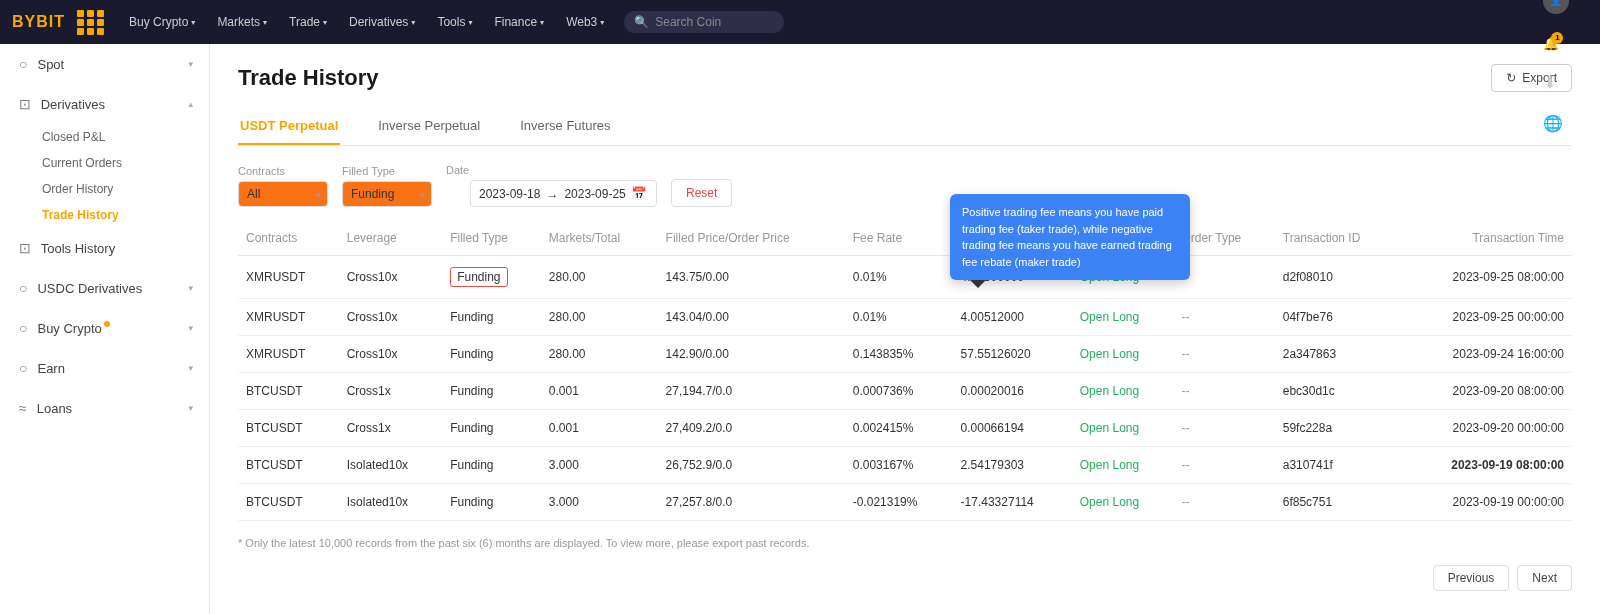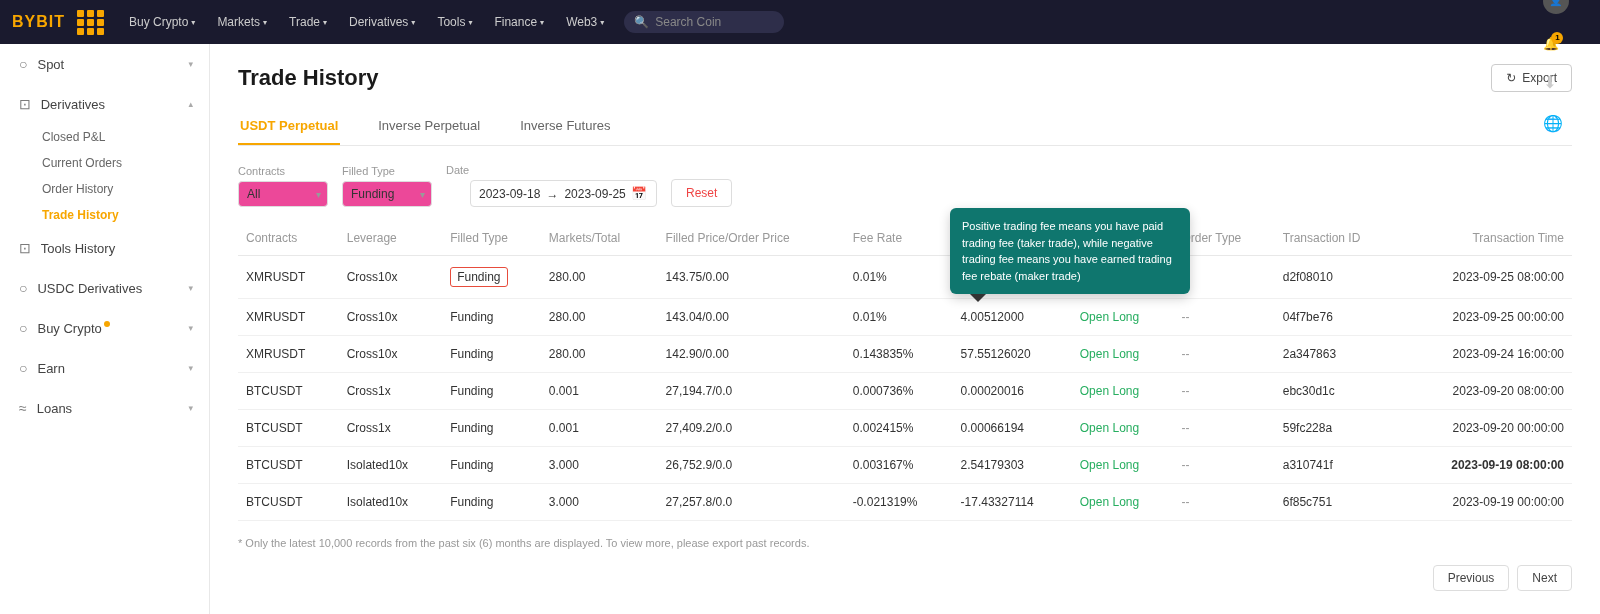--- a/index.html
+++ b/index.html
@@ -61,36 +61,36 @@
     .tabs { display: flex; gap: 36px; border-bottom: 1px solid #e8e8e8; margin-bottom: 18px; }
     .tab { padding: 8px 2px 10px; font-size: 13px; cursor: pointer; color: #666; border-bottom: 2px solid transparent; }
     .tab.active { color: #f7a600; border-bottom: 2px solid #f7a600; font-weight: 600; }
 
     
     .filters { display: flex; align-items: center; gap: 14px; margin-bottom: 14px; flex-wrap: wrap; }
     .filter-group { display: flex; flex-direction: column; gap: 4px; }
     .filter-label { font-size: 11px; color: #999; }
     .filter-select {
       border: 1px solid #ddd; border-radius: 4px; padding: 5px 24px 5px 8px; font-size: 12px;
-      background: #ec4899; color: #333; appearance: none; cursor: pointer; position: relative; min-width: 90px;
+      background: #f97316; color: #333; appearance: none; cursor: pointer; position: relative; min-width: 90px;
     }
     .select-wrap { position: relative; display: inline-block; }
     .select-wrap::after { content: '▾'; position: absolute; right: 7px; top: 50%; transform: translateY(-50%); font-size: 10px; color: #999; pointer-events: none; }
     .date-range { display: flex; align-items: center; gap: 6px; border: 1px solid #ddd; border-radius: 4px; padding: 5px 8px; font-size: 12px; color: #333; background: #fff; margin-left: 24px; }
     .date-range .cal-icon { color: #999; font-size: 13px; }
     .btn-reset {
       border: 1px solid #ddd; border-radius: 4px; padding: 6px 14px; font-size: 12px;
       cursor: pointer; background: #fff; color: #ef4444; align-self: flex-end;
     }
 
     
     .tooltip-box {
-      background: #0f766e; color: #fff; border-radius: 6px; padding: 10px 12px;
+      background: #3b82f6; color: #fff; border-radius: 6px; padding: 10px 12px;
       font-size: 11px; line-height: 1.5; max-width: 240px; position: absolute;
-      top: 164px; left: 740px; z-index: 50; box-shadow: 0 4px 12px rgba(0,0,0,0.2);
+      top: 150px; left: 740px; z-index: 50; box-shadow: 0 4px 12px rgba(0,0,0,0.2);
     }
     .tooltip-box::before {
       content: ''; position: absolute; bottom: -8px; left: 20px;
       border: 8px solid transparent; border-top-color: #333; border-bottom: none;
     }
 
     
     .table-wrap { overflow-x: auto; }
     table { width: 100%; border-collapse: collapse; font-size: 12px; }
     thead tr { border-bottom: 1px solid #e8e8e8; }

